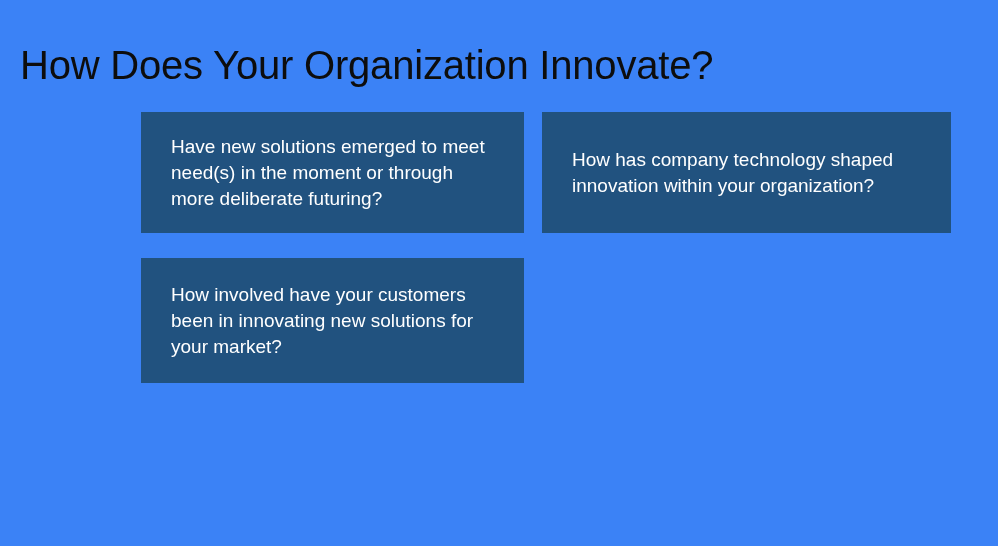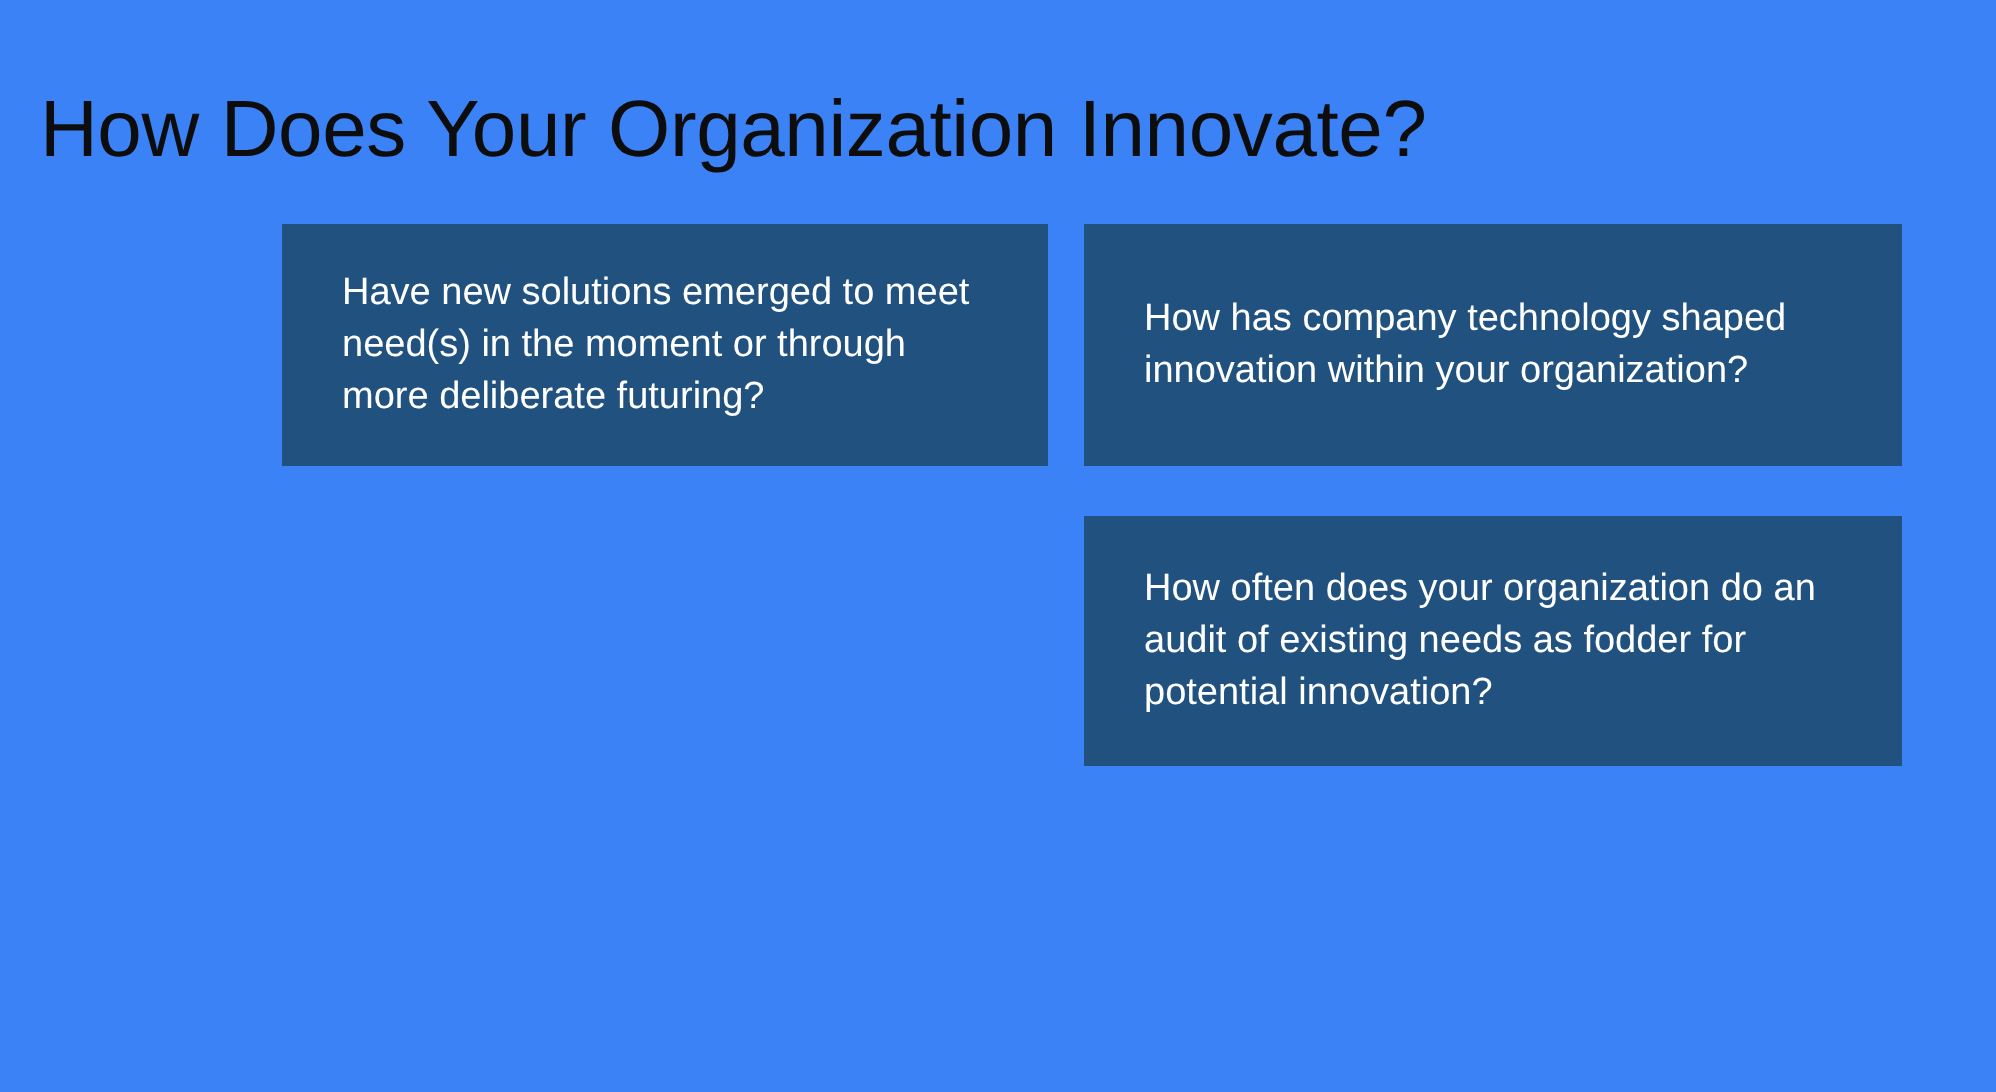--- a/index.html
+++ b/index.html
@@ -93,20 +93,20 @@
   <div id="question-grid">
 
     <div class="q-box col-left row-1 align-left">
       <span class="q-text">Have new solutions emerged to meet need(s) in the moment or through more deliberate futuring?</span>
     </div>
 
     <div class="q-box col-right row-1 align-left">
       <span class="q-text">How has company technology shaped innovation within your organization?</span>
     </div>
 
+    <div class="q-box col-left row-2 align-left">
+      <span class="q-text">How involved have your customers been in innovating new solutions for your market?</span>
+    </div>
 
-    <div class="q-box col-right row-2 align-left">
-      <span class="q-text">How often does your organization do an audit of existing needs as fodder for potential innovation?</span>
-    </div>
 
 
   </div>
 </div>
 
 </body></html>

